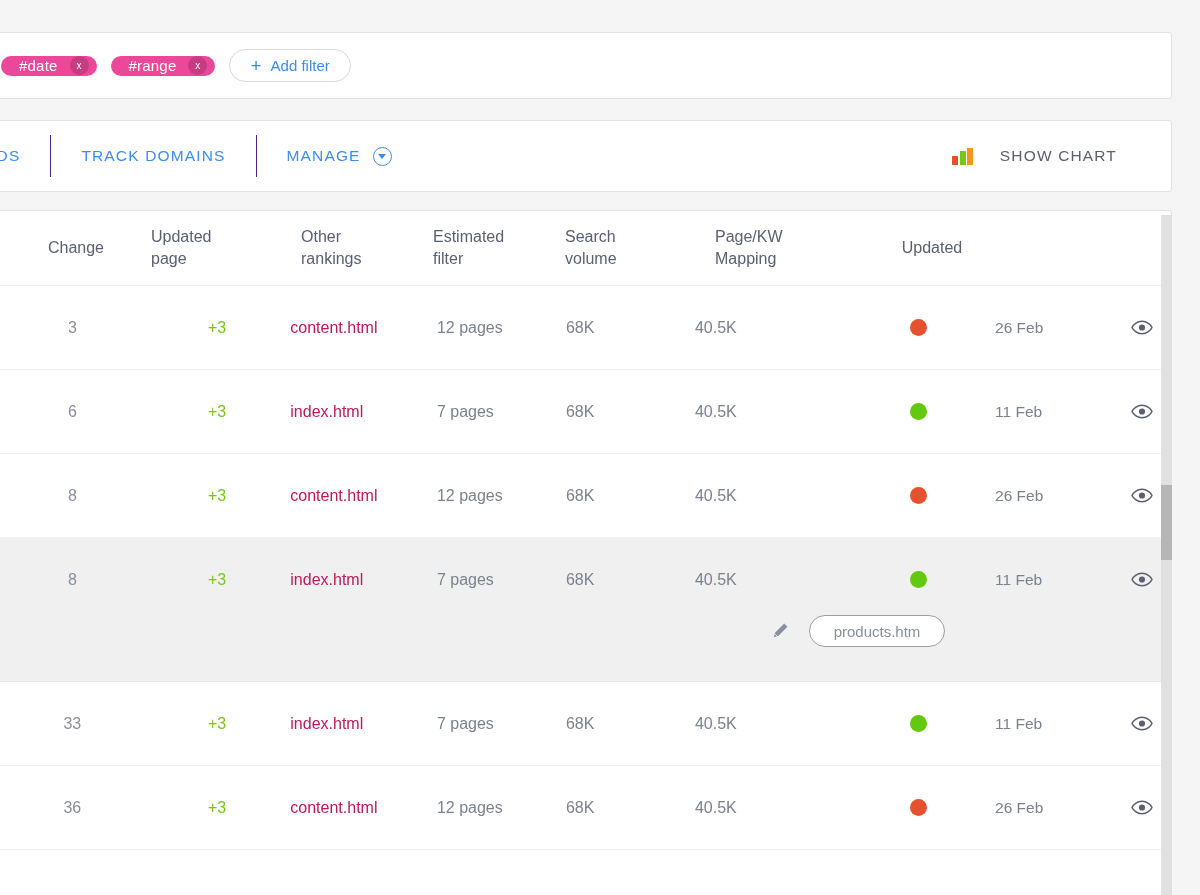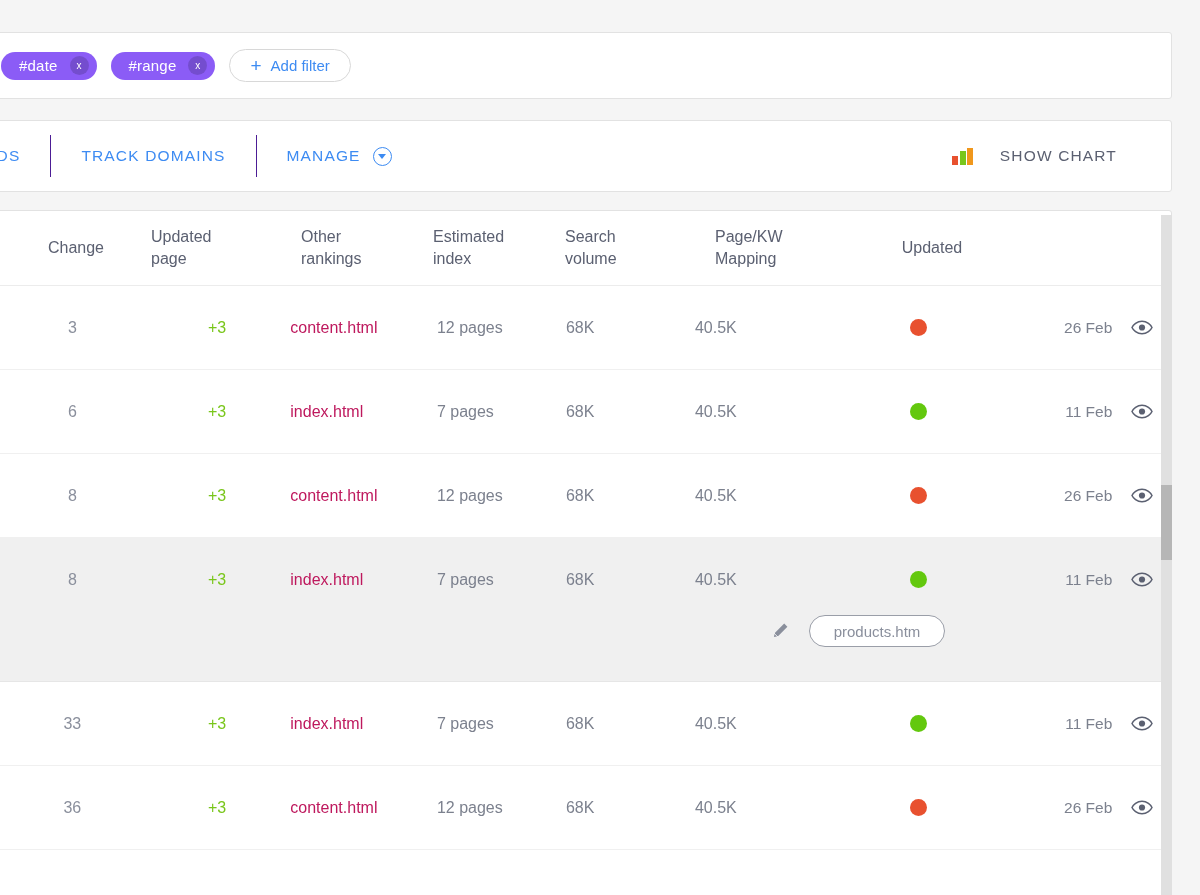--- a/index.html
+++ b/index.html
@@ -19,22 +19,22 @@
     border-radius: 3px;
   }
 
   
   #filter-card {
     left: -60px; top: 32px; width: 1232px; height: 67px;
     display: flex; align-items: center; padding-left: 60px;
   }
   .chip {
     display: inline-flex; align-items: center;
-    height: 28px; border-radius: 16px;
-    background: #8b5cf6; color: #ffffff;
+    height: 20px; border-radius: 16px;
+    background: #ec4899; color: #ffffff;
     padding: 0 8px 0 18px; margin-right: 14px;
     font-size: 15px; letter-spacing: .2px;
     cursor: pointer; white-space: nowrap;
   }
   .chip .chip-label { margin-right: 12px; }
   .chip-x {
     width: 19px; height: 19px; border-radius: 50%;
     background: rgba(0,0,0,.16);
     display: inline-flex; align-items: center; justify-content: center;
     font-size: 10px; color: #ffffff; line-height: 1;
@@ -139,21 +139,21 @@
   }
   .trow.selected { background: #f0f0f0; border-bottom-color: #e6e6e6; }
   .trow .td {
     display: flex; align-items: center;
     height: 83px;
     font-size: 16px; color: #7c818e;
   }
   .td.c-rank   { justify-content: center; color: #8a8f9c; }
   .td.c-change { justify-content: center; color: #79c61b; }
   .td.c-page a { color: #be185d; text-decoration: none; cursor: pointer; }
-  .td.c-upd    { justify-content: flex-end; color: #7c818e; font-size: 15.5px; }
+  .td.c-upd    { justify-content: flex-start; color: #7c818e; font-size: 15.5px; }
   .td.c-map    { justify-content: center; }
   .dot { width: 17px; height: 17px; border-radius: 50%; display: block; }
   .eye { cursor: pointer; display: block; }
 
   
   .row-wrap { position: relative; }
   .mapping-editor {
     display: flex; align-items: center;
     padding-left: 60px; padding-bottom: 34px;
     margin-top: -6px;
@@ -236,21 +236,21 @@
           <span>Updated</span><br><span>page</span>
         </span>
       </div>
       <div class="th c-other">
         <span>
           <span>Other</span><br><span>rankings</span>
         </span>
       </div>
       <div class="th c-visits">
         <span>
-          <span>Estimated</span><br><span>index</span>
+          <span>Estimated</span><br><span>filter</span>
         </span>
       </div>
       <div class="th c-search">
         <span>
           <span>Search</span><br><span>volume</span>
         </span>
       </div>
       <div class="th c-map">
         <span>
           <span>Page/KW</span><br><span>Mapping</span>

